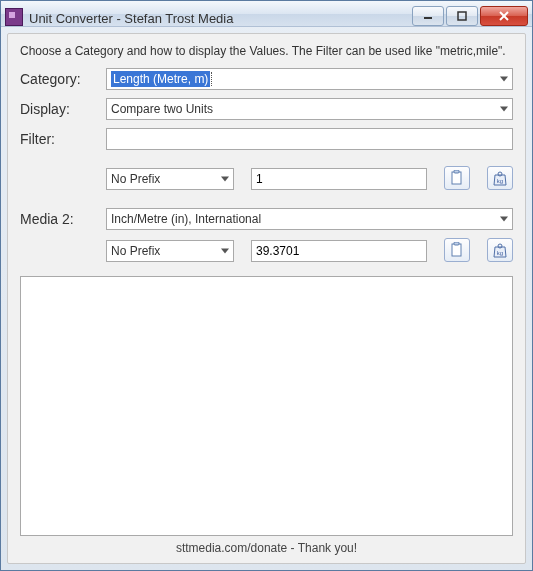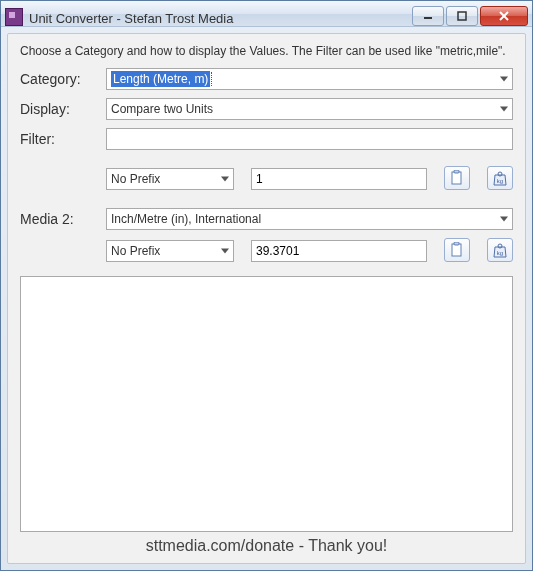--- a/index.html
+++ b/index.html
@@ -146,21 +146,21 @@
 .output-box {
   flex: 1;
   border: 1px solid #a9a9a9;
   background: #fff;
   margin-top: 4px;
 }
 .footer-check { display: flex; align-items: center; margin-top: 6px; font-size: 12px; }
 .footer-check input { margin-right: 5px; }
 .donate {
   text-align: center;
-  font-size: 16px;
+  font-size: 12px;
   color: #444;
   padding: 5px 0 2px 0;
 }
 </style>
 </head>
 <body>
 
 <div class="window">
 
   <div class="titlebar">

